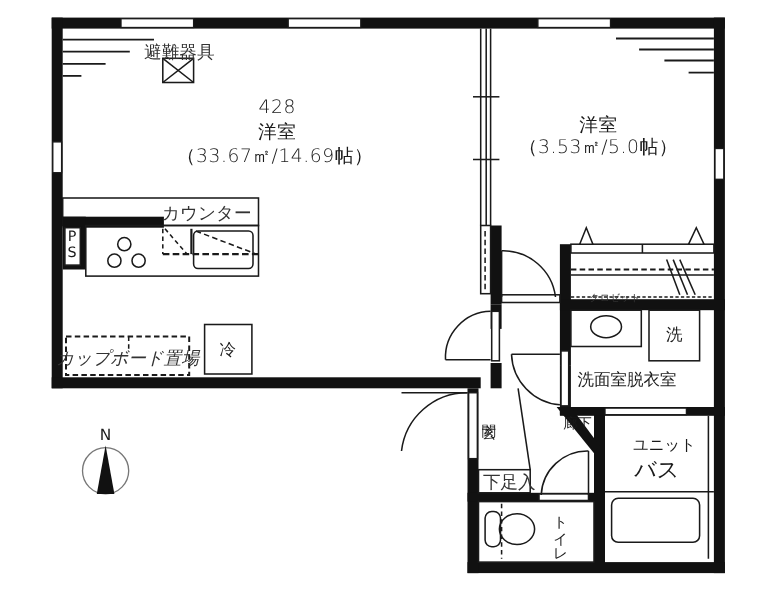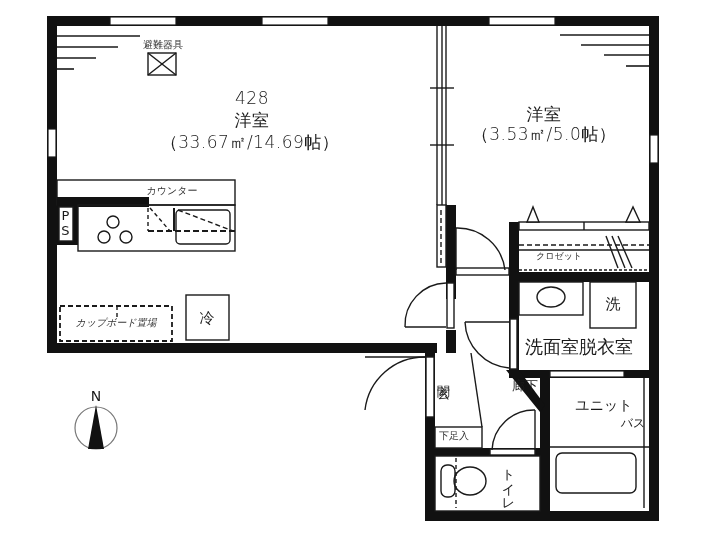--- a/index.html
+++ b/index.html
@@ -2,21 +2,21 @@
 <html><head>
 <meta charset="utf-8">
 <style>
   html,body{margin:0;padding:0;background:#ffffff;}
   body{width:706px;height:538px;position:relative;overflow:hidden;
        font-family:"DejaVu Sans","Liberation Sans",sans-serif;color:#1a1a1a;}
   #plan{position:absolute;left:0;top:0;width:706px;height:538px;}
   .lbl{position:absolute;white-space:nowrap;line-height:1;}
   .big{font-size:17px;font-weight:300;letter-spacing:0.5px;}
   .mid{font-size:14px;}
-  .sml{font-size:10px;color:#333;}
+  .sml{font-size:16px;color:#333;}
   .vert{writing-mode:vertical-rl;text-orientation:upright;}
   .c{transform:translateX(-50%);text-align:center;}
 </style>
 </head>
 <body>
 
 <svg id="plan" viewBox="0 0 706 538" xmlns="http://www.w3.org/2000/svg">
   <g fill="none" stroke="#1a1a1a" stroke-width="1.4">
 
     <g fill="#111111" stroke="none">
@@ -181,31 +181,31 @@
 
 <div class="lbl sml c" style="left:163px;top:40px;">避難器具</div>
 
 <div class="lbl big c" style="left:252px;top:90px;">428</div>
 <div class="lbl big c" style="left:252px;top:112px;">洋室</div>
 <div class="lbl big c" style="left:250px;top:134px;">（33.67㎡/14.69帖）</div>
 
 <div class="lbl big c" style="left:544px;top:106px;">洋室</div>
 <div class="lbl big c" style="left:544px;top:126px;">（3.53㎡/5.0帖）</div>
 
-<div class="lbl sml c" style="left:172px;top:186px;">カウンター</div>
+<div class="lbl sml c" style="left:188px;top:186px;">カウンター</div>
 <div class="lbl mid vert" style="left:59px;top:208px;font-size:13px;">PS</div>
 <div class="lbl sml c" style="left:116px;top:318px;font-style:italic;">カップボード置場</div>
 <div class="lbl mid c" style="left:207px;top:311px;font-size:15px;">冷</div>
 
-<div class="lbl sml" style="left:536px;top:252px;font-size:9px;">クロゼット</div>
+<div class="lbl sml" style="left:536px;top:268px;font-size:9px;">クロゼット</div>
 <div class="lbl mid c" style="left:613px;top:297px;font-size:15px;">洗</div>
-<div class="lbl mid" style="left:525px;top:338px;font-size:18px;">洗面室脱衣室</div>
+<div class="lbl mid" style="left:525px;top:338px;font-size:15px;">洗面室脱衣室</div>
 
 <div class="lbl mid vert" style="left:437px;top:375px;font-size:13px;">玄関</div>
 <div class="lbl mid" style="left:476px;top:379px;font-size:13px;margin-left:36px;">廊下</div>
 <div class="lbl sml" style="left:439px;top:431px;">下足入</div>
 
 <div class="lbl mid c" style="left:604px;top:398px;font-size:14px;">ユニット</div>
-<div class="lbl mid c" style="left:597px;top:417px;font-size:12px;margin-left:36px;">バス</div>
+<div class="lbl mid c" style="left:597px;top:417px;font-size:20px;">バス</div>
 
 <div class="lbl mid vert" style="left:502px;top:460px;font-size:13px;">トイレ</div>
 
 <div class="lbl mid c" style="left:96px;top:389px;font-size:14px;">N</div>
 
 </body></html>

